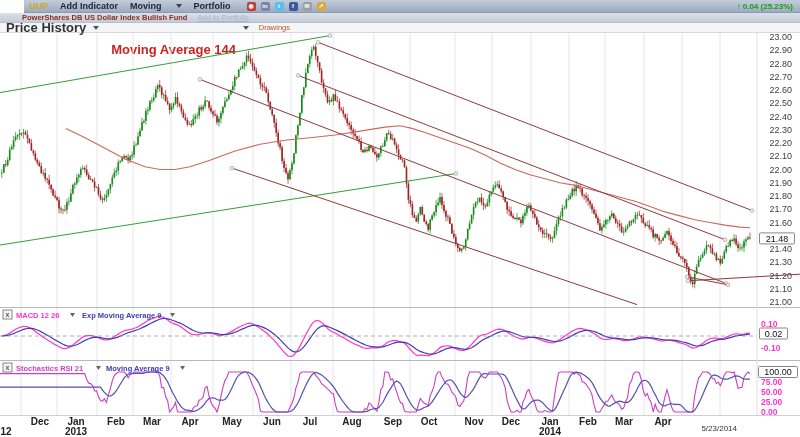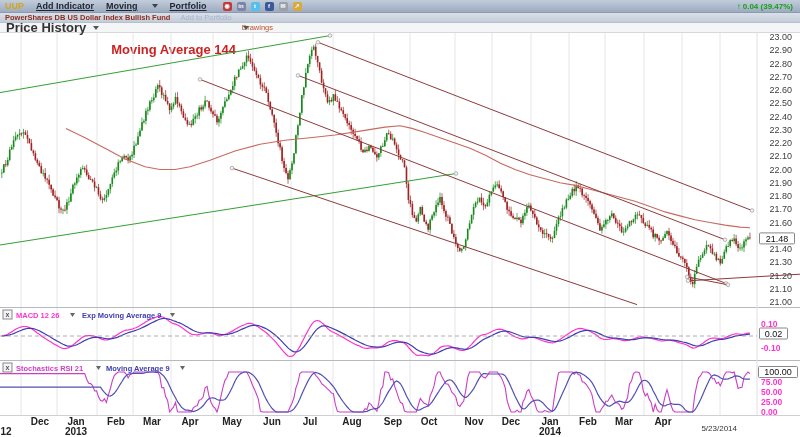--- a/index.html
+++ b/index.html
@@ -1,35 +1,35 @@
 <!DOCTYPE html>
 <html><head>
 <meta charset="utf-8">
 <style>
   html,body{margin:0;padding:0;}
   body{width:800px;height:437px;overflow:hidden;background:#fff;
        font-family:"Liberation Sans",sans-serif;-webkit-font-smoothing:antialiased;}
   
   .row1{height:13px;background:linear-gradient(#c2cddb,#9dabc0);display:flex;align-items:center;
         gap:12px;padding:0 5px;border-bottom:1px solid #8b9ab0;box-sizing:border-box;
-        font-size:9px;font-weight:bold;color:#1d2430;}
+        font-size:9px;font-weight:bold;color:#1d2430;margin-left:24px;}
   .sym{color:#d2a61c;}
-  .tb-btn{cursor:pointer;display:flex;align-items:center;text-decoration:underline;}
+  .tb-btn{cursor:pointer;display:flex;align-items:center;}
   .caret{width:0;height:0;border-left:3px solid transparent;border-right:3px solid transparent;
          border-top:4px solid #3a4350;display:inline-block;margin-left:14px;}
   .icons{display:flex;gap:5px;margin-left:4px;}
   .ic{width:9px;height:9px;border-radius:2px;font-size:6px;color:#fff;text-align:center;
       line-height:9px;display:inline-block;font-weight:bold;}
   .change{margin-left:auto;color:#18a018;font-weight:bold;font-size:8px;display:flex;
           align-items:center;gap:2px;padding-right:2px;}
   .row2{height:10px;background:linear-gradient(#dbe0e8,#c3ccd8);font-size:7.5px;display:flex;
-        gap:10px;padding:0 5px;align-items:center;border-bottom:1px solid #b6bfcc;
+        gap:10px;padding:0 22px;align-items:center;border-bottom:1px solid #b6bfcc;
         box-sizing:border-box;}
   .fund{color:#8c2f1f;font-weight:bold;}
-  .atp{color:#a4b4cc;}
+  .atp{color:#a4b4cc;text-decoration:underline;}
   .drawings{color:#c0542c;margin-top:20px;}
   .row3{height:10px;background:#f4f5f7;font-size:13px;font-weight:bold;display:flex;gap:4px;
         padding:0 6px;align-items:center;color:#333;border-bottom:1px solid #d8d8dc;
         box-sizing:border-box;}
   .row3 .caret{border-top-color:#555;margin-left:3px;margin-right:8px;}
   .ma-label{color:#cc2222;margin-top:43px;}
   svg{display:block;}
 </style>
 </head>
 <body>
@@ -45,21 +45,21 @@
   <span class="icons">
     <span class="ic" style="background: rgb(194, 59, 59);">◉</span>
     <span class="ic" style="background: rgb(122, 133, 168);">in</span>
     <span class="ic" style="background: rgb(85, 192, 238);">t</span>
     <span class="ic" style="background: rgb(59, 89, 152);">f</span>
     <span class="ic" style="background: rgb(154, 160, 168);">✉</span>
     <span class="ic" style="background: rgb(217, 169, 60);">↗</span>
   </span>
   <span class="change">
     <span>↑</span>
-    <span>0.04 (39.47%)</span>
+    <span>0.04 (25.23%)</span>
   </span>
 </div>
 
 <div class="row2">
   <span class="fund">PowerShares DB US Dollar Index Bullish Fund</span>
   <span class="atp">Add to Portfolio</span>
   <span class="drawings">Drawings</span>
 </div>
 
 <div class="row3">

